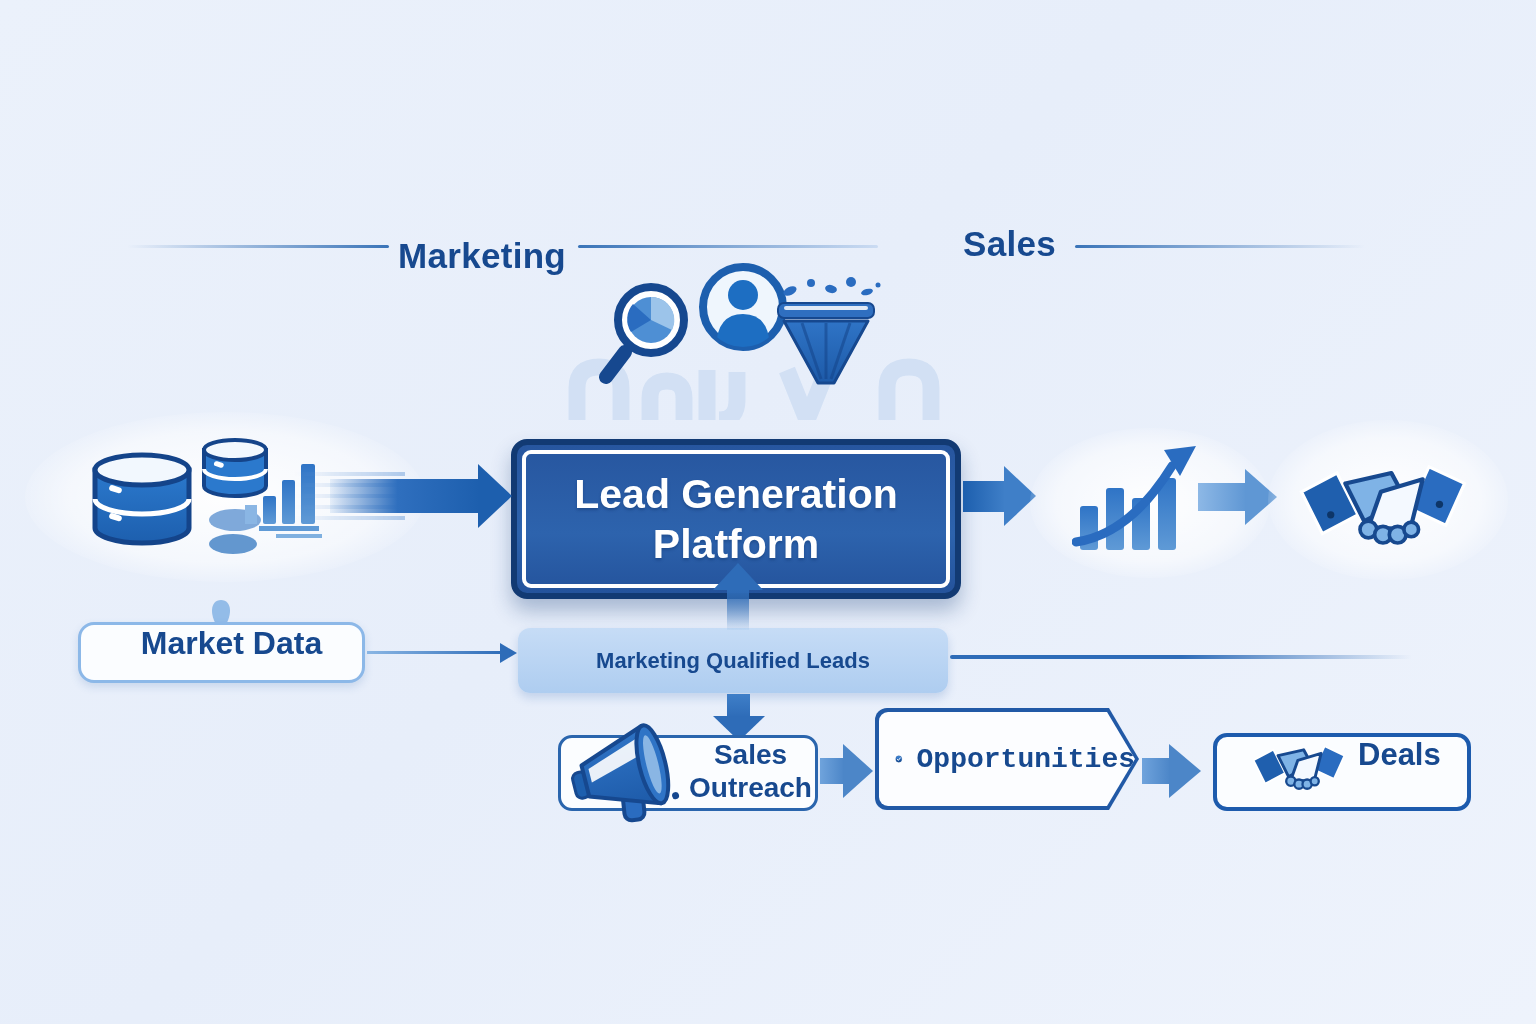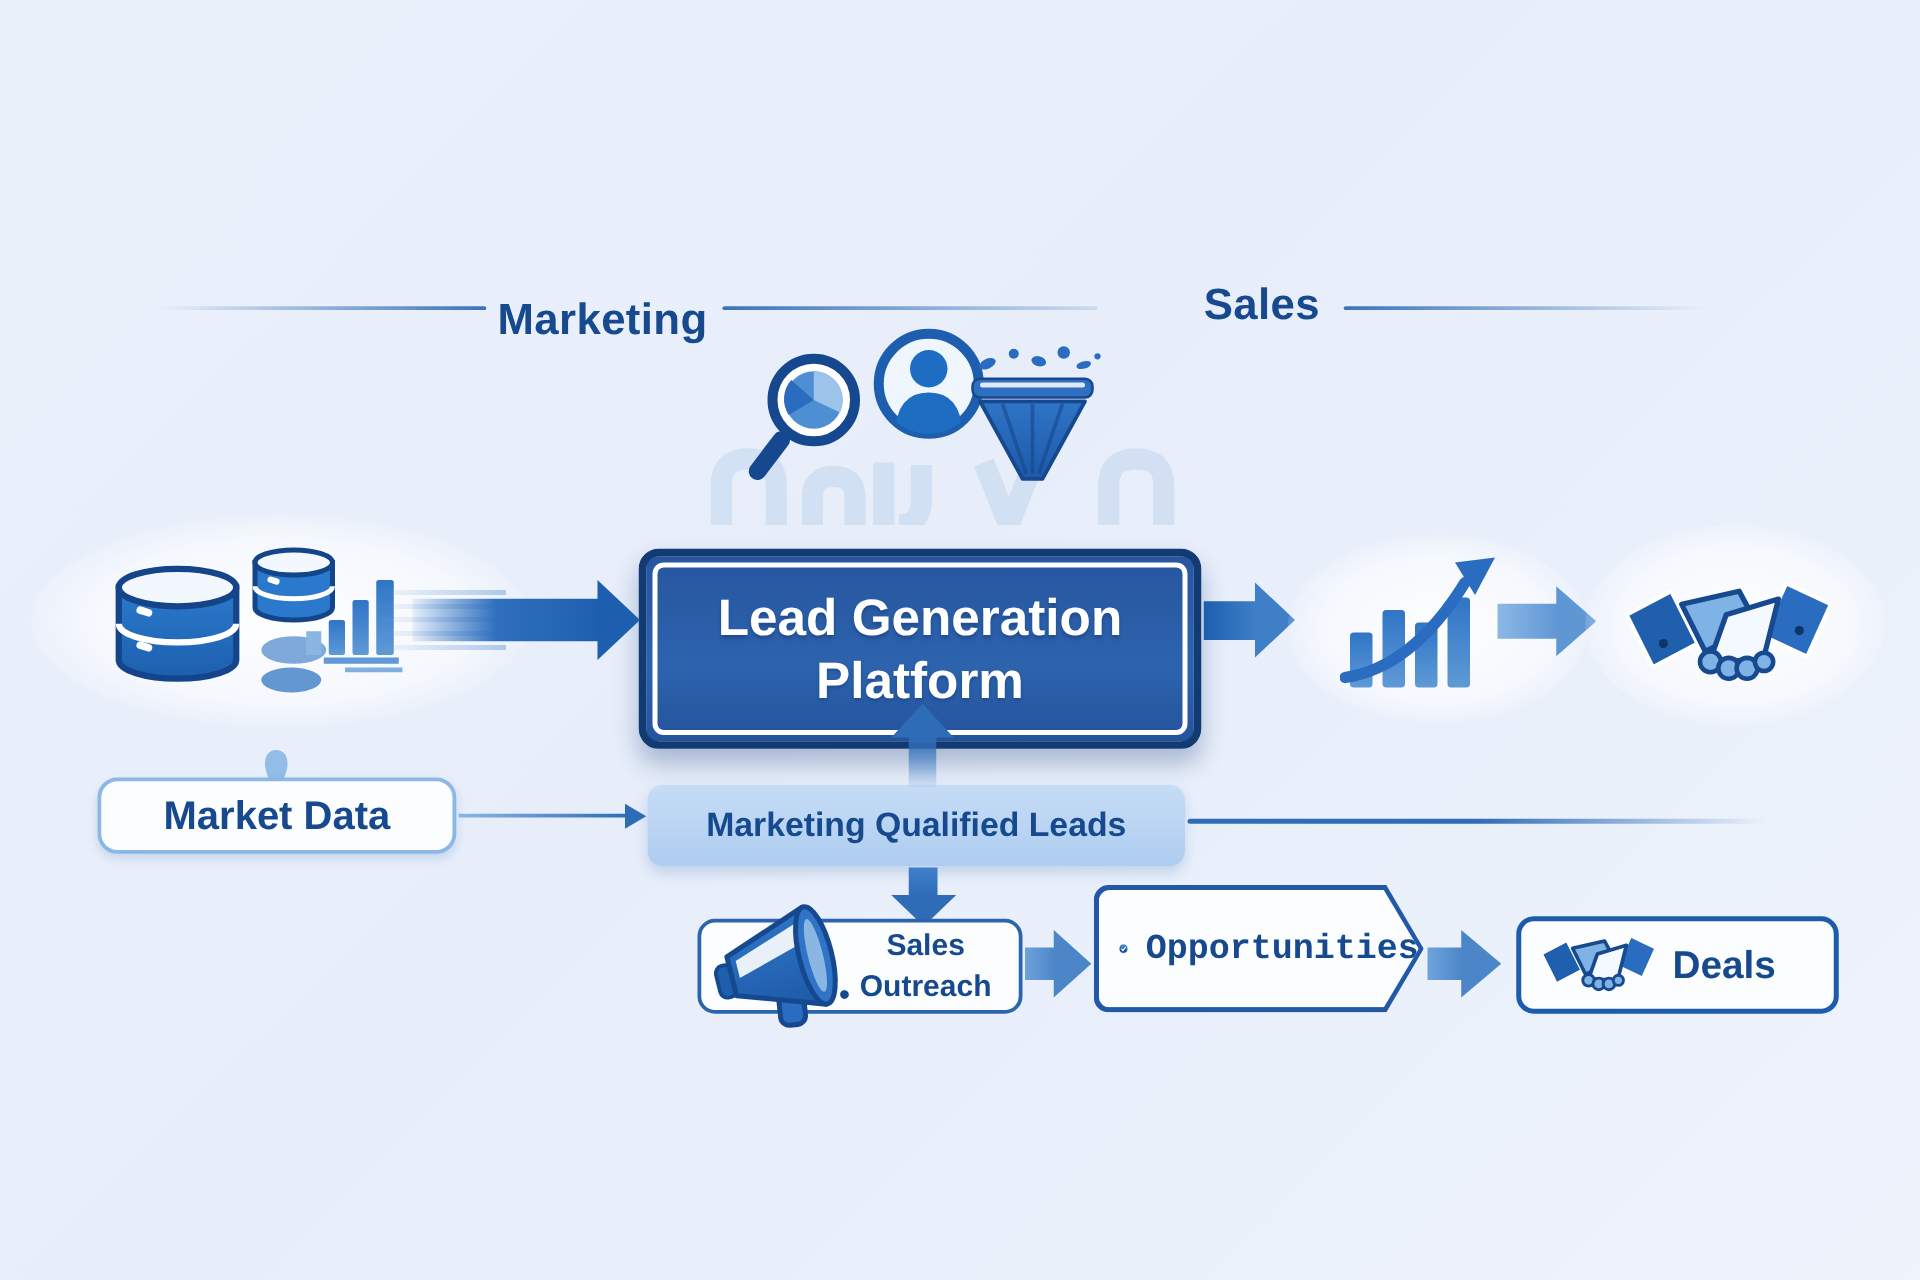--- a/index.html
+++ b/index.html
@@ -17,22 +17,22 @@
   .platform{left:511px;top:403px;width:450px;height:160px;border-radius:16px;
             background:linear-gradient(180deg,#27569f 0%,#2d63ad 60%,#24539c 100%);
             border:6px solid #123a73;box-sizing:border-box;
             box-shadow:0 12px 20px rgba(20,60,120,.30);margin-top:36px;}
   .platform-inner{position:absolute;inset:5px;border:4px solid #ffffff;border-radius:9px;
             display:flex;align-items:center;justify-content:center;}
   .platform-label{font-weight:700;font-size:41px;line-height:50px;color:#ffffff;
             text-align:center;width:360px;text-shadow:0 2px 3px rgba(10,40,90,.35);}
 
   
-  .node{box-sizing:border-box;background:#fbfdff;display:flex;align-items:center;
-        justify-content:center;}
+  .node{box-sizing:border-box;background:#fbfdff;display:flex;align-items:flex-start;
+        justify-content:center;padding-left:20px;}
   .node-label{font-weight:700;color:#17498f;text-align:center;}
 
   .market-data{left:78px;top:622px;width:287px;height:61px;border:3px solid #8cb8e8;
         border-radius:16px;box-shadow:0 4px 8px rgba(60,110,180,.18);}
   .mql{left:518px;top:628px;width:430px;height:65px;border-radius:12px;
         background:linear-gradient(180deg,#c6dcf6 0%,#aecdf0 100%);
         display:flex;align-items:center;justify-content:center;
         box-shadow:0 5px 10px rgba(60,110,180,.22);}
   .so-box{left:558px;top:735px;width:260px;height:76px;border:3px solid #2a65ad;
         border-radius:14px;}
@@ -233,38 +233,38 @@
   <div class="abs node market-data">
     <div class="node-label" style="font-size:32px;">Market Data</div>
   </div>
 
   <div class="abs" style="left:367px;top:651px;width:136px;height:3px;
               background:linear-gradient(to right,#8ab6e4,#2e6cb8);"></div>
   <div class="abs tri-right" style="left:500px;top:643px;border-top:10px solid transparent;
               border-bottom:10px solid transparent;border-left:17px solid #2e6cb8;"></div>
 
   <div class="abs mql">
-    <div class="node-label" style="font-size:27px;">Marketing Qualified Leads</div>
+    <div class="node-label" style="font-size:22px;">Marketing Qualified Leads</div>
   </div>
 
   <div class="abs" style="left:727px;top:588px;width:22px;height:42px;
               background:linear-gradient(to bottom,#2e6cb8,rgba(140,185,230,.12));"></div>
   <div class="abs" style="left:713px;top:563px;width:0;height:0;border-left:25px solid transparent;
               border-right:25px solid transparent;border-bottom:27px solid #2e6cb8;"></div>
 
   <div class="abs" style="left:727px;top:694px;width:23px;height:23px;
               background:linear-gradient(to bottom,#3f7fc8,#2e6cb8);"></div>
   <div class="abs" style="left:713px;top:716px;width:0;height:0;border-left:26px solid transparent;
               border-right:26px solid transparent;border-top:25px solid #2e6cb8;"></div>
 
   <div class="abs" style="left:950px;top:655px;width:462px;height:4px;border-radius:2px;
               background:linear-gradient(to right,#2e6cb8 0%,#2e6cb8 50%,rgba(130,175,225,0) 100%);"></div>
 
   <div class="abs node so-box">
-    <div class="node-label" style="font-size:24px;line-height:33px;width:145px;margin-left:105px;">Sales Outreach</div>
+    <div class="node-label" style="font-size:28px;line-height:33px;width:145px;margin-left:105px;">Sales Outreach</div>
   </div>
   <svg class="abs" style="left:565px;top:718px;" width="130" height="112" viewBox="0 0 130 112">
     <defs>
         <linearGradient id="mgr" x1="0" y1="0" x2="0" y2="1">
       <stop offset="0" stop-color="#2f74c6"></stop>
           <stop offset="1" stop-color="#1d5aa8"></stop>
     </linearGradient>
       </defs>
     <g transform="rotate(-14 65 56)">
       <rect x="52" y="58" width="20" height="44" rx="7" fill="#2a6cc0" stroke="#16488f" stroke-width="4" transform="rotate(8 62 80)"></rect>

